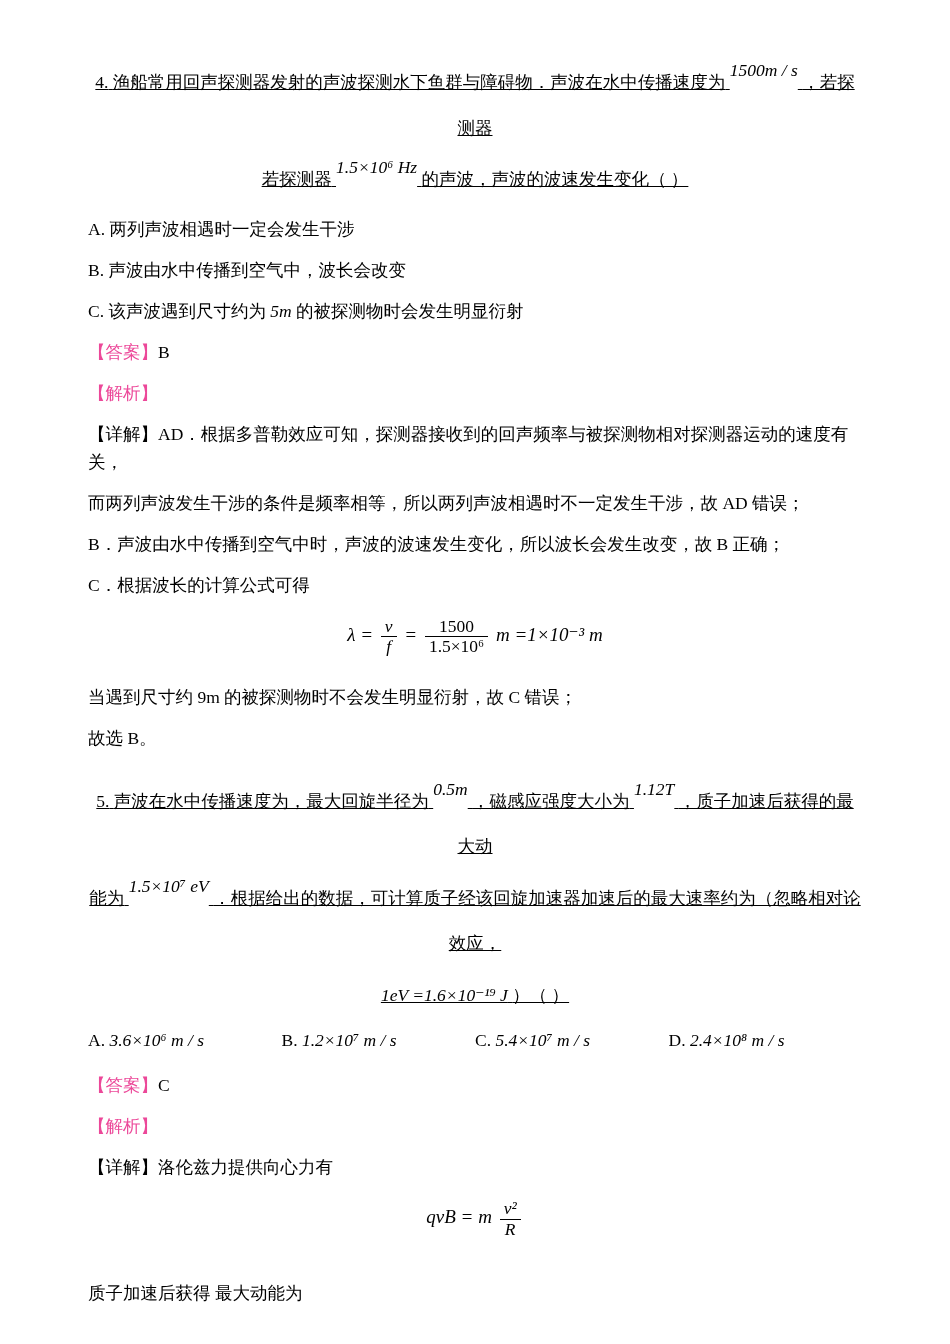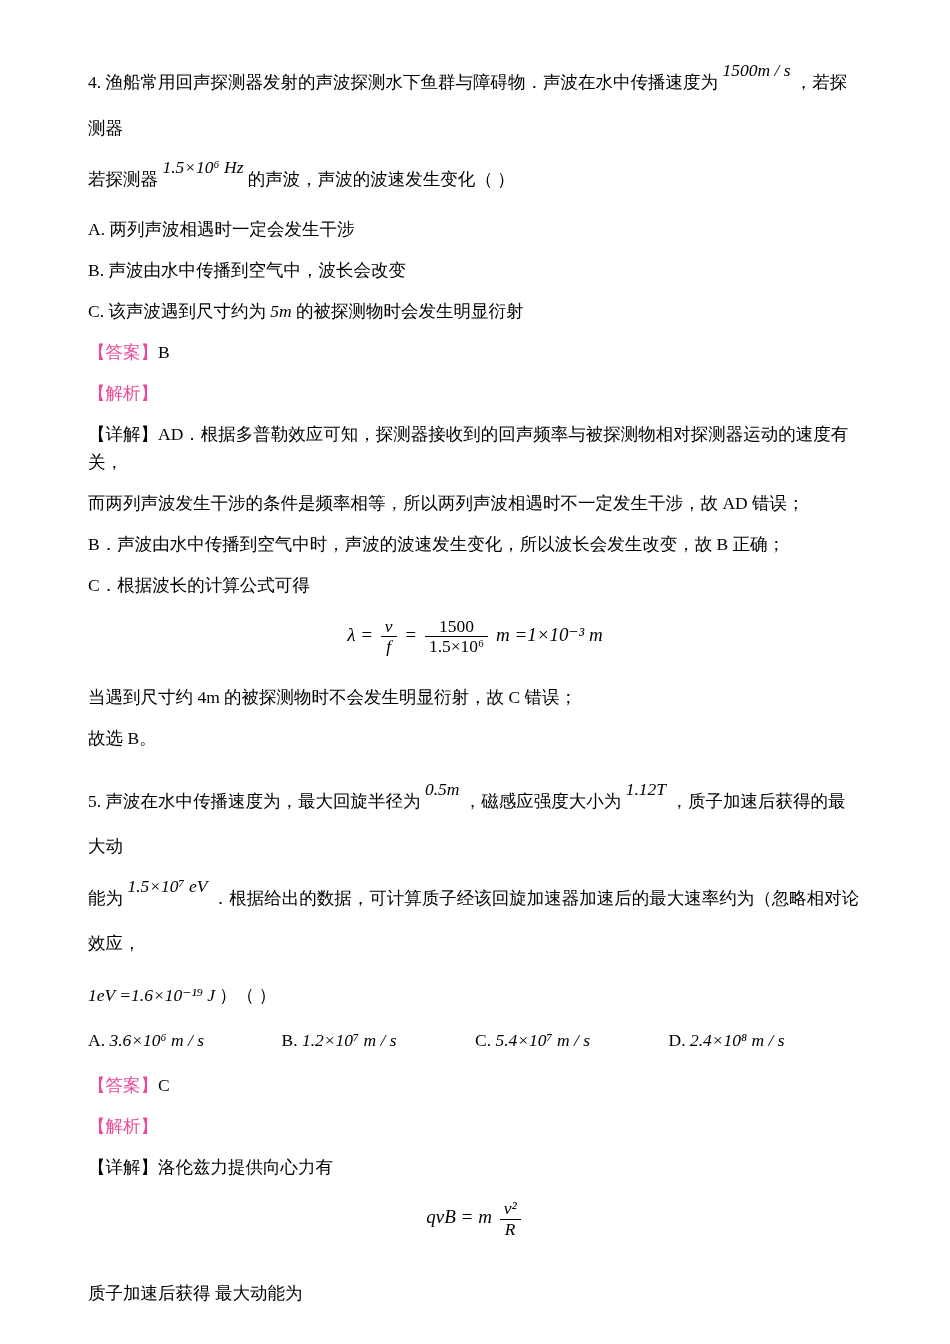--- a/index.html
+++ b/index.html
@@ -20,21 +20,22 @@
     padding: 60px 88px 40px 88px;
     position: relative;
   }
   .q-block {
     margin-bottom: 2px;
   }
   .line {
     font-size: 17.5px;
     line-height: 1.55;
     margin: 0 0 14px 0;
-    text-align: left;
+    text-align: center;
+    text-decoration: underline;
   }
   .line.tall {
     line-height: 2.6;
     margin-bottom: 6px;
   }
   .opt {
     font-size: 17.5px;
     line-height: 1.6;
     margin: 0 0 13px 0;
   }
@@ -160,21 +161,21 @@
       </span>
       <span class="math">=</span>
       <span class="frac math">
         <span class="num up">1500</span>
         <span class="den up">1.5×10⁶</span>
       </span>
       <span class="math up">m</span>
       <span class="math up">=1×10⁻³ m</span>
     </div>
 
-    <div class="ans-line">当遇到尺寸约 4m 的被探测物时不会发生明显衍射，故 C 错误；</div>
+    <div class="ans-line">当遇到尺寸约 9m 的被探测物时不会发生明显衍射，故 C 错误；</div>
     <div class="ans-line">故选 B。</div>
   </div>
 
   <div class="spacer-md"></div>
 
   <div class="q-block">
 
     <div class="line tall">
       <span>5.</span>
       <span>声波在水中传播速度为，最大回旋半径为</span>

